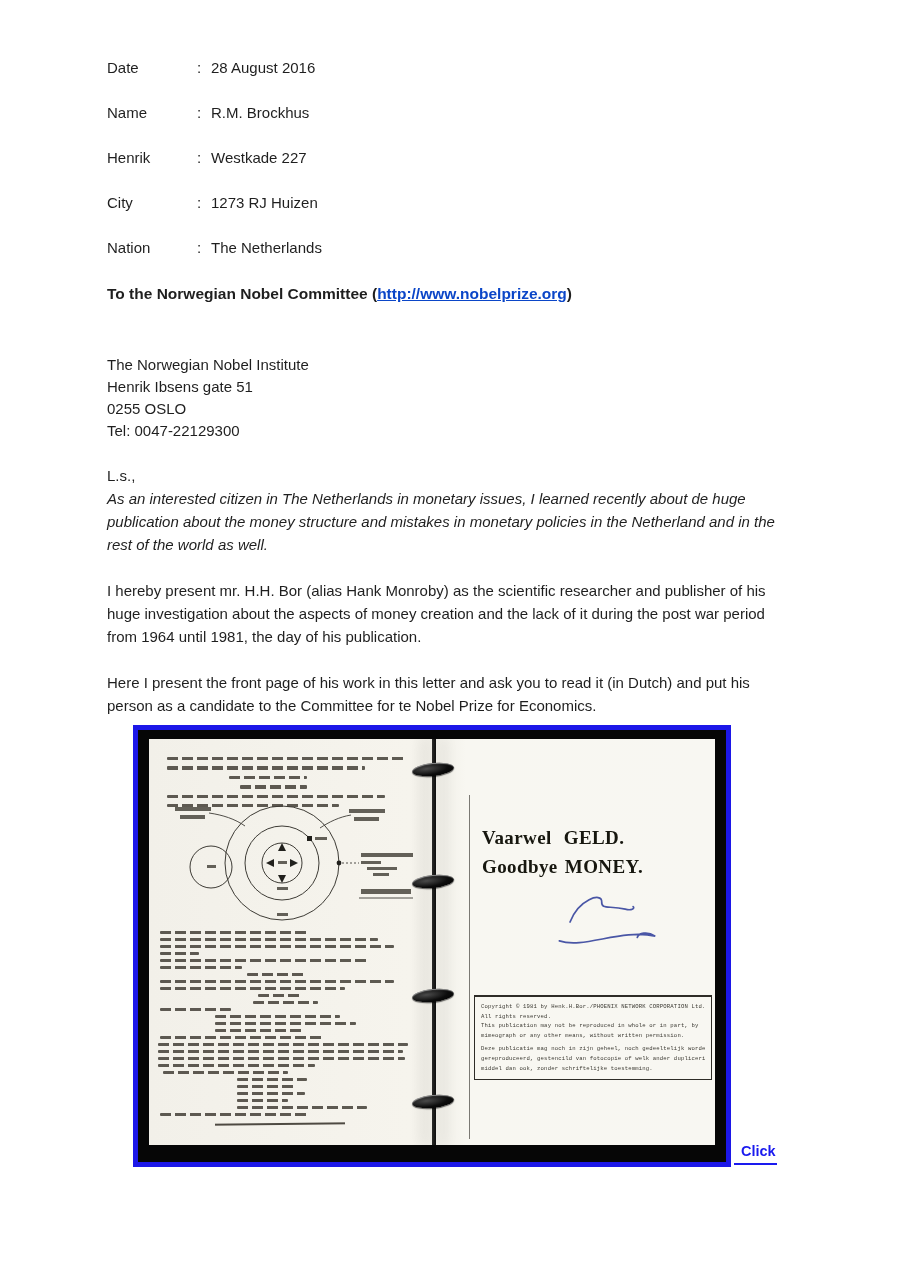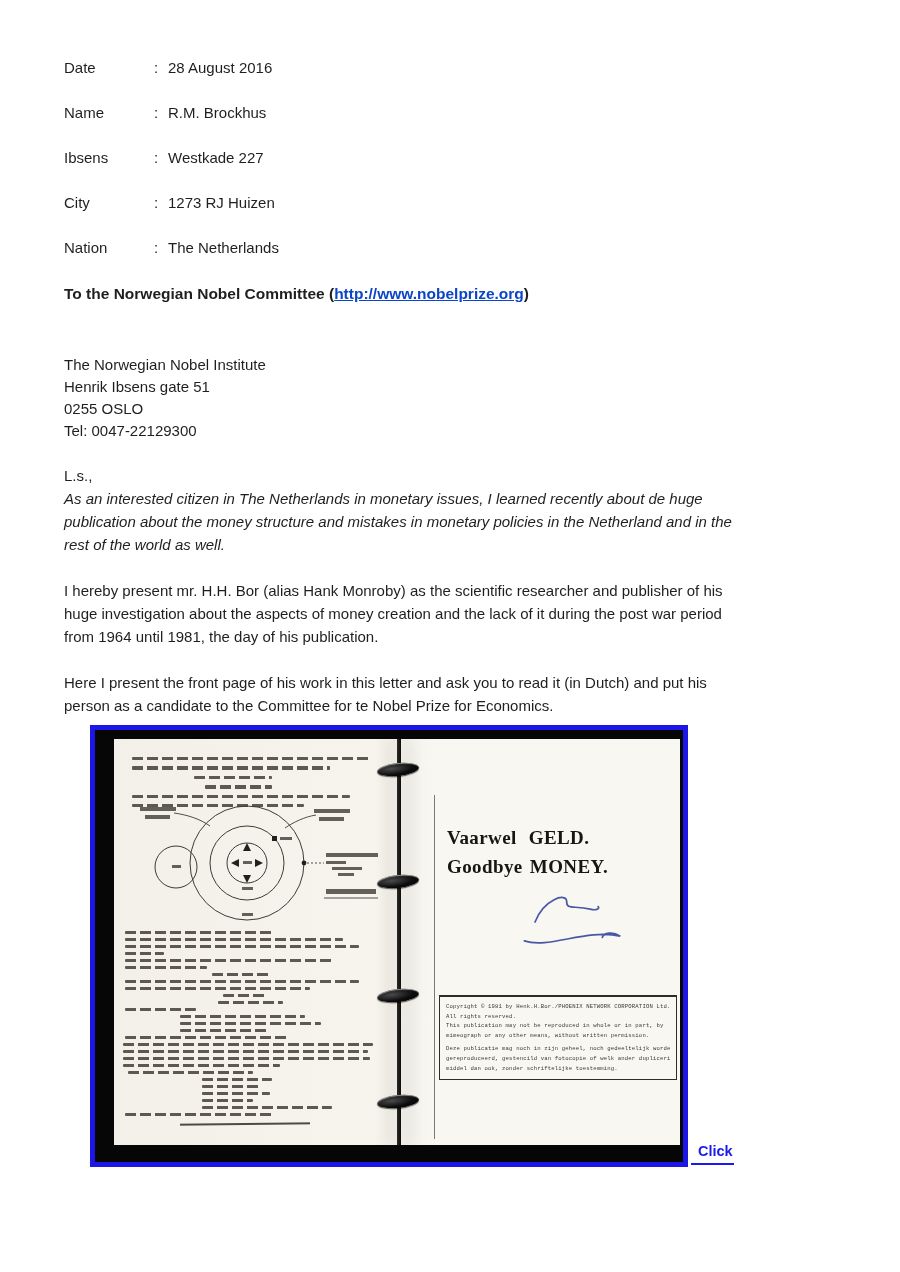--- a/index.html
+++ b/index.html
@@ -2,21 +2,21 @@
 <html><head>
 <meta charset="utf-8">
 <style>
   html,body{margin:0;padding:0;}
   body{
     width:900px;height:1272px;background:#ffffff;
     font-family:"Liberation Sans","DejaVu Sans",sans-serif;
     color:#1f1f1f;font-size:15px;line-height:24px;
     position:relative;overflow:hidden;
   }
-  .sheet{padding:56px 100px 0 64px;}
+  .sheet{padding:56px 100px 0 107px;}
 
   
   .field-row{display:flex;margin-bottom:21px;}
   .flabel{width:90px;flex:0 0 90px;}
   .fcolon{width:14px;flex:0 0 14px;}
   .fvalue{white-space:nowrap;}
 
   
   .heading{font-weight:bold;margin-top:22px;font-size:15.5px;}
   a{color:#0b46c8;text-decoration:underline;cursor:pointer;}
@@ -34,21 +34,20 @@
   
   .attach-row{position:relative;margin:8px 0 0 26px;width:700px;height:460px;}
   .photo-frame{
     position:absolute;left:0;top:0;width:598px;height:442px;box-sizing:border-box;
     border:5px solid #1c17e8;background:#060606;
     padding:9px 11px 17px 11px;
   }
   .binder{
     position:relative;width:566px;height:406px;overflow:hidden;
     background:linear-gradient(90deg,#f2f0e9 0%,#f6f4ed 46%,#efede6 50%,#f8f7f1 56%,#f8f7f2 100%);
-    margin-left:8px;
   }
   
   .spine{
     position:absolute;left:283px;top:0;width:4px;height:100%;
     background:linear-gradient(90deg,#2a2a28,#0d0d0d);
     box-shadow:-10px 0 12px rgba(0,0,0,0.10),10px 0 12px rgba(0,0,0,0.10);
   }
   .ring{
     position:absolute;left:263px;width:42px;height:13px;border-radius:50%;
     background:radial-gradient(ellipse at 35% 40%, #4a4a4a 0%, #0c0c0c 55%, #000 100%);
@@ -112,21 +111,21 @@
       <span class="flabel">Date</span>
       <span class="fcolon">:</span>
       <span class="fvalue">28 August 2016</span>
     </div>
     <div class="field-row">
       <span class="flabel">Name</span>
       <span class="fcolon">:</span>
       <span class="fvalue">R.M. Brockhus</span>
     </div>
     <div class="field-row">
-      <span class="flabel">Ibsens</span>
+      <span class="flabel">Henrik</span>
       <span class="fcolon">:</span>
       <span class="fvalue">Westkade 227</span>
     </div>
     <div class="field-row">
       <span class="flabel">City</span>
       <span class="fcolon">:</span>
       <span class="fvalue">1273 RJ Huizen</span>
     </div>
     <div class="field-row">
       <span class="flabel">Nation</span>

